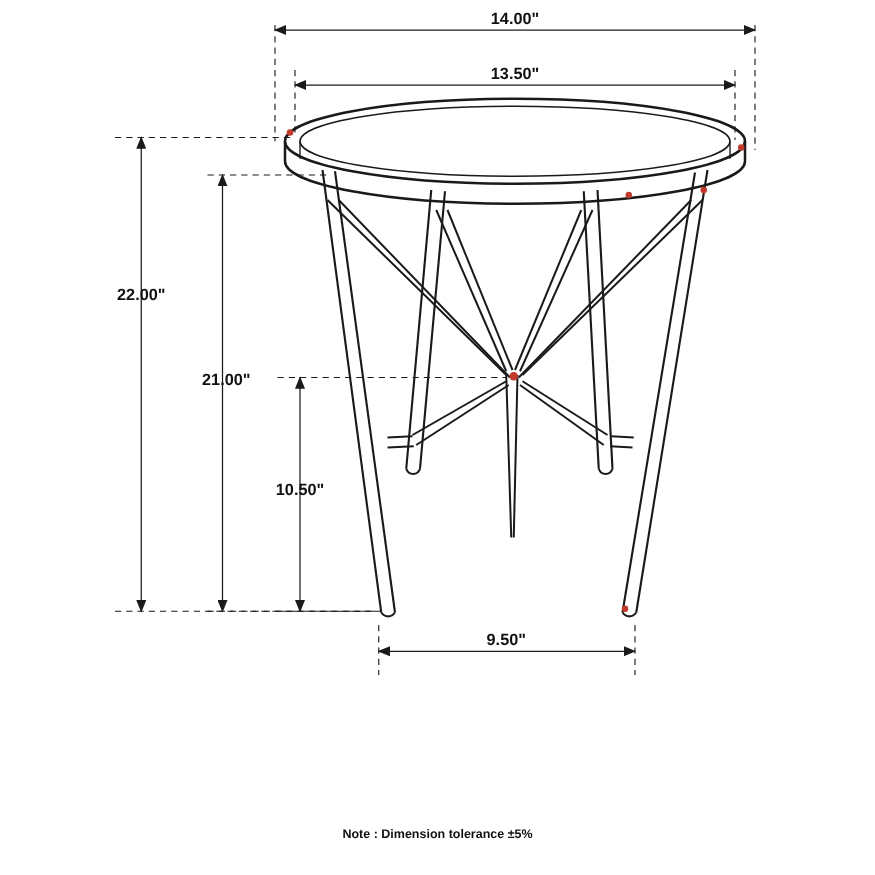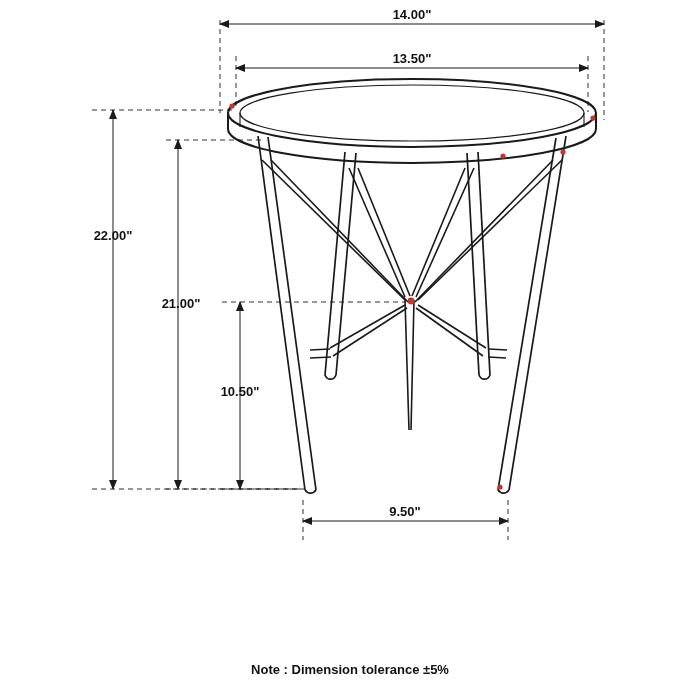--- a/index.html
+++ b/index.html
@@ -32,21 +32,21 @@
     font-weight: bold;
     fill: #111111;
   }
   .note {
     position: absolute;
     left: 0;
     top: 662px;
     width: 700px;
     text-align: center;
     font-family: "Liberation Sans", sans-serif;
-    font-size: 13px;
+    font-size: 10px;
     font-weight: bold;
     color: #111111;
   }
 </style>
 </head>
 <body>
 
 <div id="stage">
 
   <svg class="diagram" viewBox="0 0 700 700">

